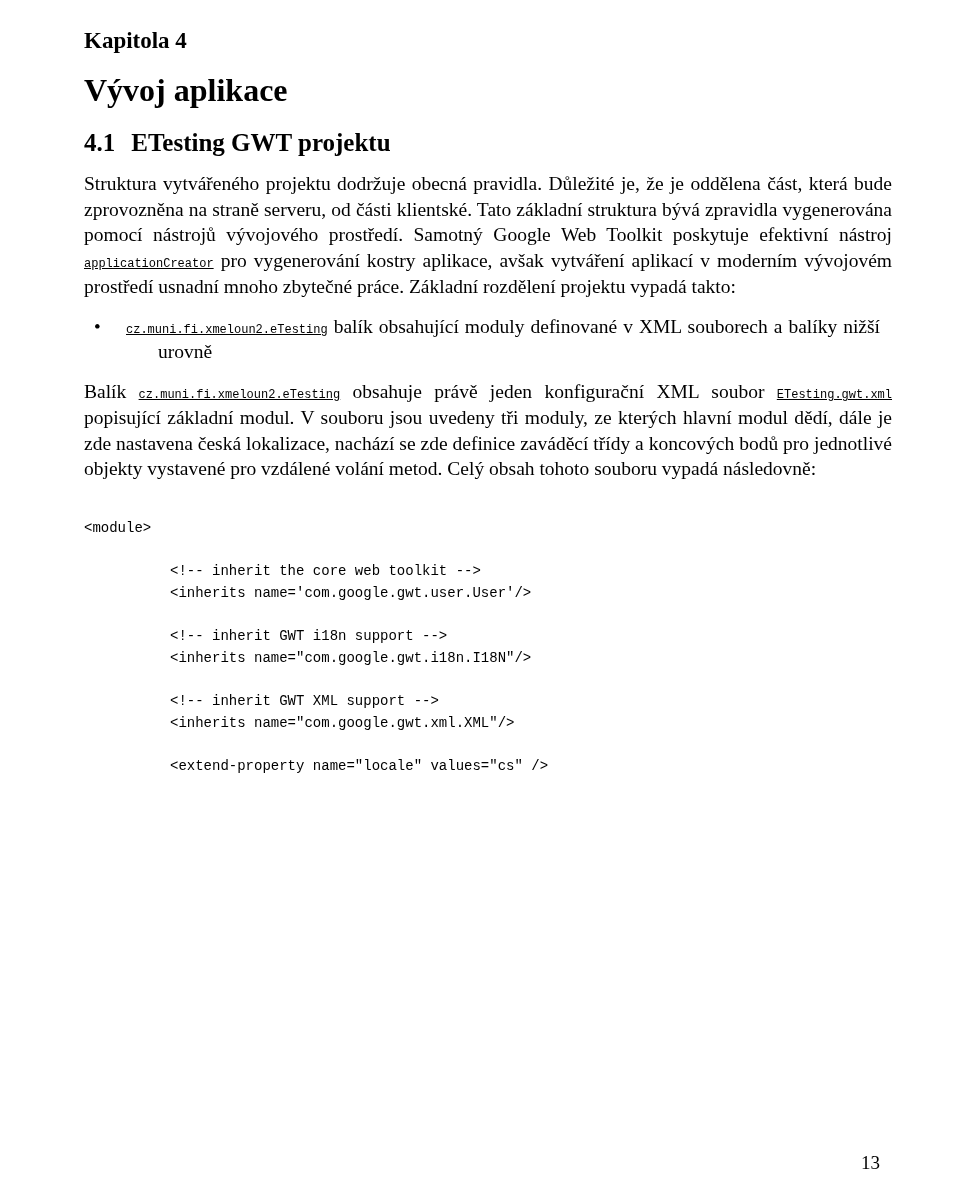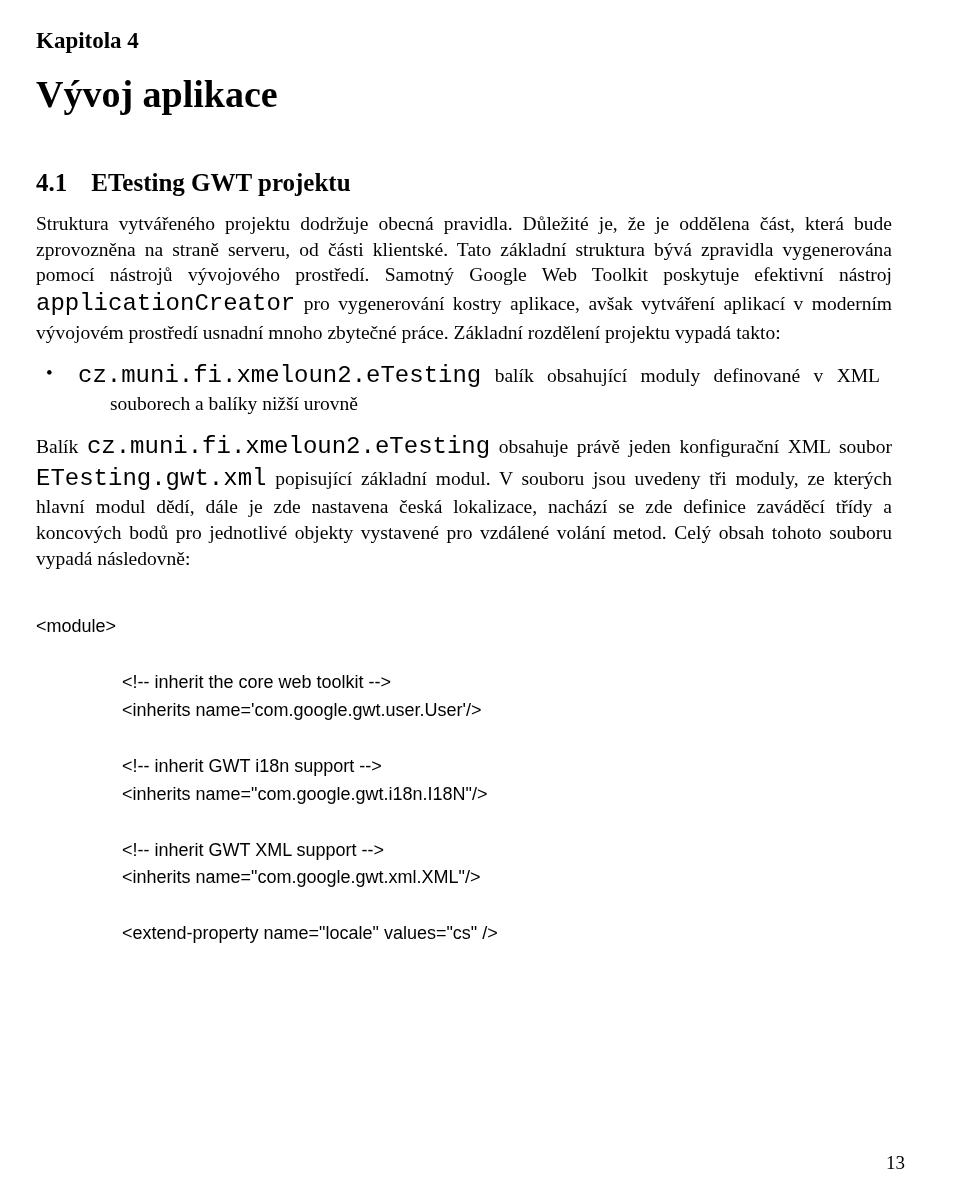--- a/index.html
+++ b/index.html
@@ -6,51 +6,52 @@
     margin: 0;
     padding: 0;
     background: #ffffff;
     font-family: "Palatino Linotype", "Book Antiqua", Palatino, Georgia, serif;
     color: #000;
   }
   .page {
     width: 960px;
     height: 1194px;
     box-sizing: border-box;
-    padding: 28px 68px 0 36px;
+    padding: 28px 68px 0 84px;
     position: relative;
   }
   .chapter-label {
     font-weight: bold;
     font-size: 23px;
     margin-bottom: 18px;
   }
   .chapter-title {
     font-weight: bold;
-    font-size: 38px;
-    margin-bottom: 53px;
+    font-size: 32px;
+    margin-bottom: 20px;
   }
   .section-heading {
     font-weight: bold;
     font-size: 25px;
     margin-bottom: 14px;
   }
   .section-heading .num {
     display: inline-block;
-    margin-right: 24px;
+    margin-right: 16px;
   }
   .body-text {
     font-size: 19.5px;
     line-height: 1.32;
     text-align: justify;
     margin-bottom: 14px;
   }
   .tt {
     font-family: "Courier New", Courier, monospace;
-    font-size: 24px;
+    font-size: 12px;
+    text-decoration: underline;
   }
   ul.bullets {
     list-style: none;
     padding: 0;
     margin: 0 12px 14px 0;
   }
   ul.bullets li {
     font-size: 19.5px;
     line-height: 1.32;
     text-align: justify;
@@ -59,33 +60,33 @@
     margin-bottom: 14px;
     position: relative;
   }
   ul.bullets li::before {
     content: "•";
     position: absolute;
     left: 42px;
     font-size: 19px;
   }
   .code-block {
-    font-family: Liberation Sans, sans-serif;
-    font-size: 18px;
+    font-family: Liberation Mono, monospace;
+    font-size: 14px;
     line-height: 1.55;
     white-space: pre;
     margin-top: 12px;
   }
   .code-indent {
     padding-left: 86px;
   }
   .page-number {
     position: absolute;
     bottom: 20px;
-    right: 55px;
+    right: 80px;
     font-size: 19px;
   }
 </style>
 </head>
 <body>
 
 <div class="page">
 
   <div class="chapter-label">Kapitola 4</div>
   <div class="chapter-title">Vývoj aplikace</div>

